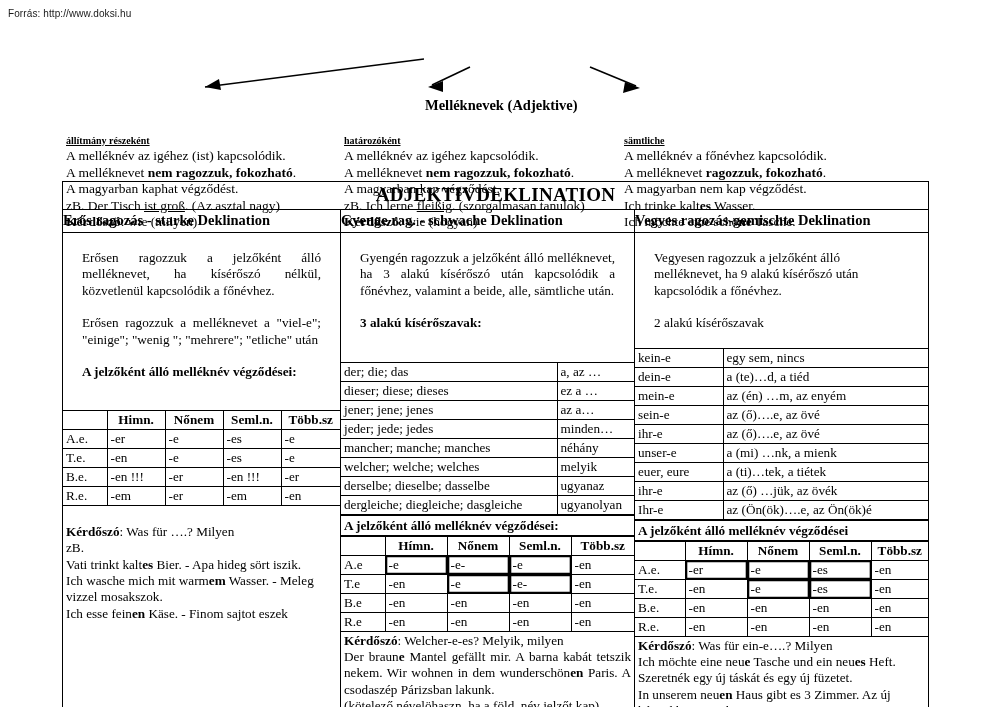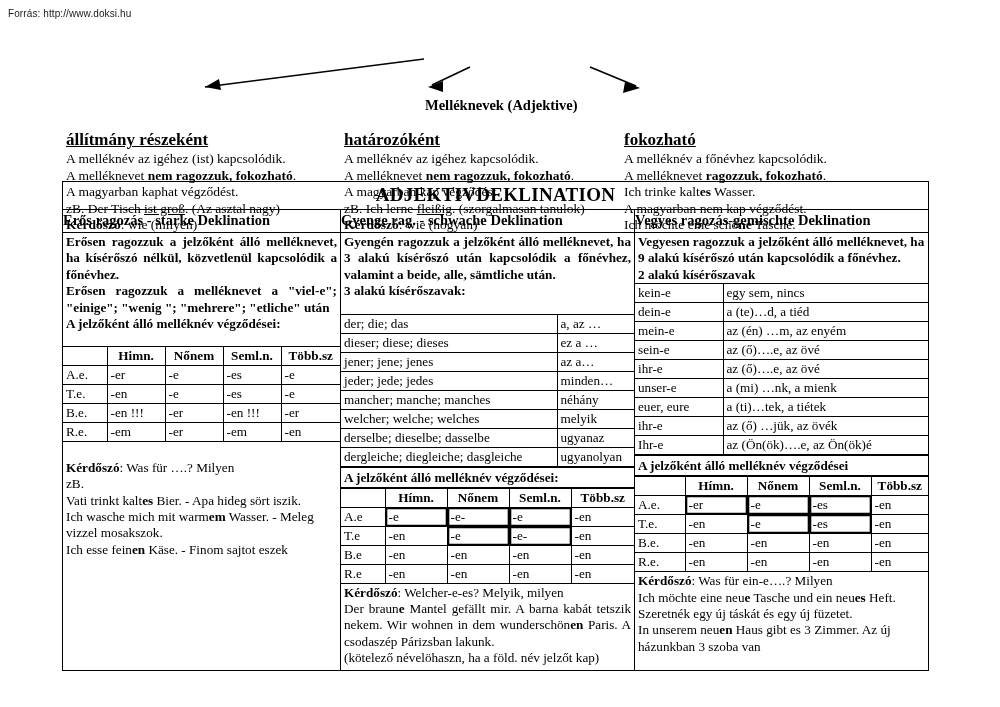--- a/index.html
+++ b/index.html
@@ -23,21 +23,21 @@
   .diagram svg{position:absolute;left:0;top:0;}
   .dg-title{
     position:absolute;left:425px;top:52px;
     font-weight:bold;font-size:14.5px;
   }
   .branch{position:absolute;width:300px;}
   .b1{left:66px;top:85px;}
   .b2{left:344px;top:85px;}
   .b3{left:624px;top:85px;width:320px;}
   .branch h4{
-    margin:0 0 1px 0;font-size:17px;font-weight:bold;
+    margin:0 0 1px 0;font-size:10px;font-weight:bold;
     text-decoration:underline;display:inline-block;
   }
   .branch p{margin:0;font-size:13.5px;line-height:16.6px;white-space:nowrap;}
   .branch b{font-weight:bold;}
 
   
   .main-table{
     position:absolute;left:62px;top:181px;width:866px;
     border:1.6px solid #000;border-collapse:collapse;
     table-layout:fixed;
@@ -83,21 +83,21 @@
   table.decl.noouter td:last-child{border-right:none;}
   .thickbox{box-shadow:inset 0 0 0 1.3px #000;}
 
   .sec-head{
     font-weight:bold;font-size:13.2px;padding:0 3px;
     border-top:1.1px solid #000;border-bottom:1.1px solid #000;
     height:19px;line-height:19px;white-space:nowrap;overflow:hidden;
   }
   .spacer{height:7px;}
   .lead{padding:1px 3px 0 3px;}
-  .lead p{margin:0;font-size:13.2px;line-height:16.4px;text-align:justify;font-weight:bold;}
+  .lead p{margin:16px;font-size:13.2px;line-height:16.4px;text-align:justify;}
   .lead p.nj{text-align:left;}
   .tail{padding:1px 3px 3px 3px;}
   .tail p{margin:0;font-size:13.2px;line-height:16.4px;text-align:justify;}
   .tail p.nj{text-align:left;}
 </style>
 </head>
 <body>
 
 <div class="source">Forrás: http://www.doksi.hu</div>
 
@@ -127,25 +127,25 @@
   <div class="branch b2">
     <h4>határozóként</h4>
     <p>A melléknév az igéhez kapcsolódik.</p>
     <p><span>A melléknevet </span><b>nem ragozzuk, fokozható</b><span>.</span></p>
     <p>A magyarban kap végződést.</p>
     <p>zB. Ich lerne <u>fleißig</u>. (szorgalmasan tanulok)</p>
     <p><b>Kérdőszó</b><span>: wie (hogyan)</span></p>
   </div>
 
   <div class="branch b3">
-    <h4>fokozható</h4>
+    <h4>sämtliche</h4>
     <p>A melléknév a főnévhez kapcsolódik.</p>
     <p><span>A melléknevet </span><b>ragozzuk, fokozható</b><span>.</span></p>
+    <p>A magyarban nem kap végződést.</p>
     <p><span>Ich trinke kalt</span><b>es</b><span> Wasser.</span></p>
-    <p>A magyarban nem kap végződést.</p>
     <p><span>Ich möchte eine schö</span><b>ne</b><span> Tasche.</span></p>
   </div>
 </div>
 
 <table class="main-table">
   <colgroup>
     <col style="width:278px">
       <col style="width:294px">
       <col style="width:294px">
   </colgroup>

